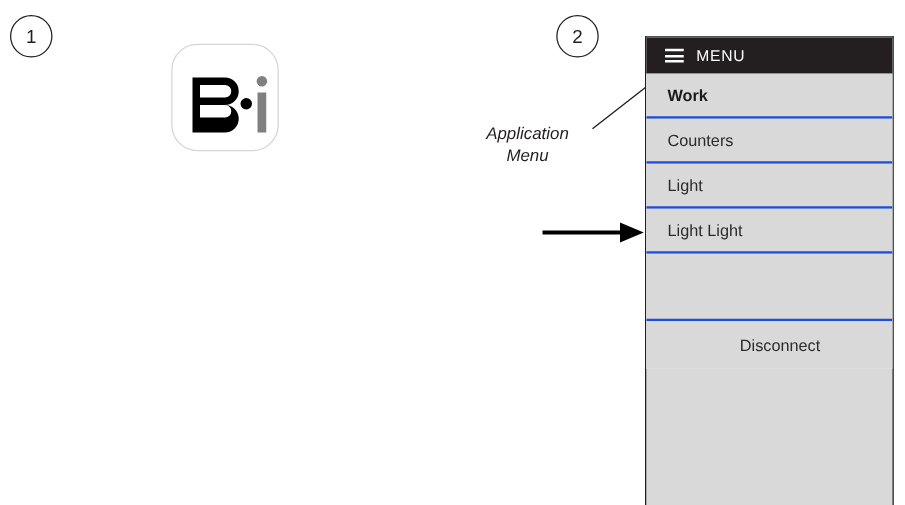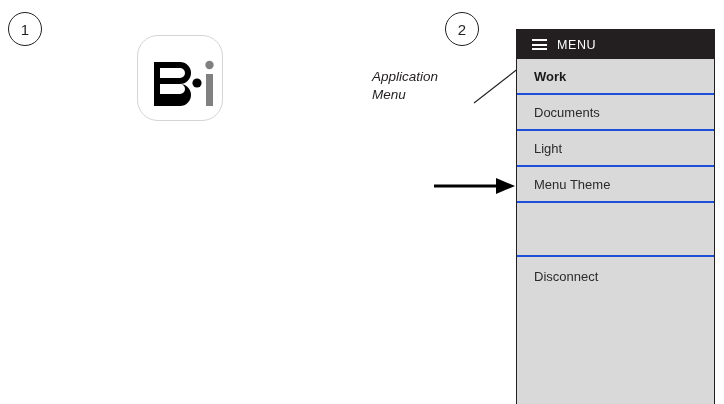--- a/index.html
+++ b/index.html
@@ -46,23 +46,23 @@
     border-radius: 21px;
     background: #ffffff;
     box-sizing: border-box;
   }
   .app-icon svg { display: block; }
 
   
   .callout {
     position: absolute;
     left: 372px;
-    top: 68px;
+    top: 98px;
     width: 100px;
-    text-align: left;
+    text-align: center;
     font-style: italic;
     font-size: 13.5px;
     line-height: 1.35;
     color: #231f20;
   }
   .callout-line, .pointer-arrow {
     position: absolute;
     left: 0;
     top: 0;
     overflow: visible;
@@ -120,21 +120,21 @@
     display: flex;
     align-items: center;
     padding-left: 17px;
     box-sizing: border-box;
     font-size: 13px;
     color: #2b2b2b;
     border-bottom: 2px solid #1d4ed8;
   }
   .menu-item.is-active { font-weight: bold; color: #1a1a1a; }
   .menu-item.is-spacer { height: 54px; }
-  .menu-item.is-last { border-bottom: none; height: 38px; }
+  .menu-item.is-last { border-bottom: none; height: 38px; justify-content: center; }
 </style>
 </head>
 <body>
 
 <div class="step-marker" id="marker-1">
   <span>1</span>
 </div>
 
 <div class="app-icon">
   <svg width="84" height="84" viewBox="0 0 84 84">
@@ -177,27 +177,27 @@
         <span></span>
     </span>
     <span class="menu-header-label">MENU</span>
   </div>
 
   <div class="menu-list">
     <div class="menu-item is-active">
       <span>Work</span>
     </div>
     <div class="menu-item">
-      <span>Documents</span>
+      <span>Counters</span>
     </div>
     <div class="menu-item">
       <span>Light</span>
     </div>
     <div class="menu-item">
-      <span>Menu Theme</span>
+      <span>Light Light</span>
     </div>
     <div class="menu-item is-spacer">
       <span></span>
     </div>
     <div class="menu-item is-last">
       <span>Disconnect</span>
     </div>
   </div>
 
 </div>

